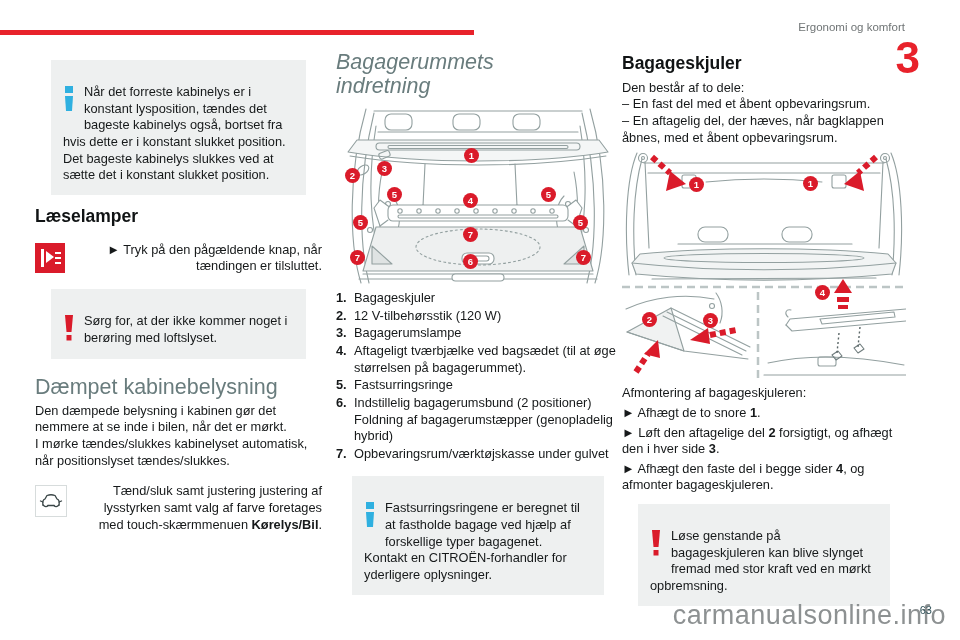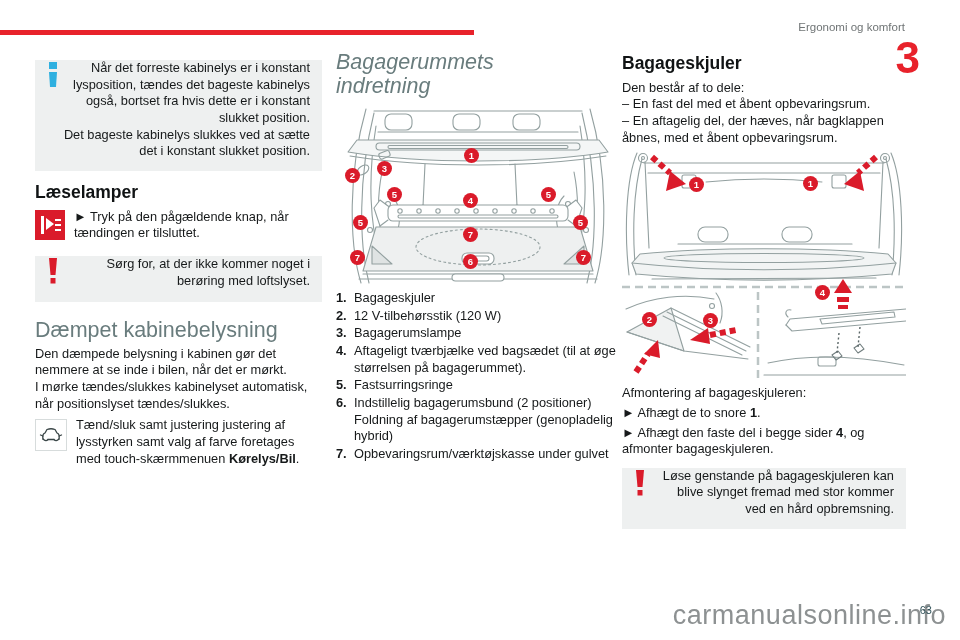--- a/index.html
+++ b/index.html
@@ -15,23 +15,23 @@
   .col{position:absolute;top:50px;}
   .col-left{left:35px;width:287px;}
   .col-mid{left:336px;width:284px;}
   .col-right{left:622px;width:284px;top:52px;}
   .h-teal{font-size:21.5px;font-weight:400;color:#697c7d;line-height:1.12;margin:0 0 4px 0;}
   .h-bold{font-size:17.5px;font-weight:bold;margin:0 0 5px 0;color:#101314;}
   p{margin:0;}
   .pre{white-space:pre-line;}
   .b{font-weight:bold;}
   ul.dashlist{list-style:none;margin:0;padding:0;}
-  .box{background:#eef0f0;padding:0 12px 11px 12px;margin:10px 0;text-align:right;}
+  .box{background:#eef0f0;padding:24px 12px 11px 12px;margin:10px 16px;}
   .float-ic{float:left;margin:2px 10px 2px 1px;}
-  .lamp-row,.car-row{margin-top:5px;}
+  .lamp-row,.car-row{margin-top:14px;text-align:right;}
   .lamp-ic{float:left;margin:1px 9px 2px 0;}
   .car-ic{float:left;margin:2px 9px 2px 0;width:30px;height:30px;border:1px solid #d7dcdc;background:#fff;display:flex;align-items:center;justify-content:center;}
   .clear{clear:both;}
   .diagram{position:relative;margin-top:8px;}
   .diagram svg{display:block;}
   .marker{
     position:absolute;width:15px;height:15px;border-radius:50%;
     background:#da1b2a;color:#fff;font-size:9.5px;font-weight:bold;
     display:flex;align-items:center;justify-content:center;line-height:1;
   }
@@ -222,20 +222,31 @@
       <span class="legend-num">6.</span>
       <span class="legend-text pre">Indstillelig bagagerumsbund (2 positioner)
 Foldning af bagagerumstæpper (genopladelig hybrid)</span>
     </div>
     <div class="legend-row">
       <span class="legend-num">7.</span>
       <span class="legend-text pre">Opbevaringsrum/værktøjskasse under gulvet</span>
     </div>
   </div>
 
+  <div class="box" style="margin-top:14px;">
+    <span class="float-ic">
+      <svg width="10" height="25" viewBox="0 0 10 25">
+        <rect x="1" y="0" width="8" height="7" fill="#2fb0e0"></rect>
+        <path d="M1,10 L9,10 L8,25 L2,25 Z" fill="#2fb0e0"></path>
+      </svg>
+    </span>
+    <p class="pre">Fastsurringsringene er beregnet til at fastholde bagage ved hjælp af forskellige typer bagagenet.
+Kontakt en CITROËN-forhandler for yderligere oplysninger.</p>
+    <div class="clear"></div>
+  </div>
 </div>
 
 <div class="col col-right">
   <h2 class="h-bold">Bagageskjuler</h2>
   <p>Den består af to dele:</p>
   <ul class="dashlist">
     <li>–  En fast del med et åbent opbevaringsrum.</li>
     <li>–  En aftagelig del, der hæves, når bagklappen åbnes, med et åbent opbevaringsrum.</li>
   </ul>
 
@@ -314,29 +325,30 @@
     <div class="marker" style="left:67px;top:26px;">1</div>
     <div class="marker" style="left:181px;top:25px;">1</div>
     <div class="marker" style="left:20px;top:161px;">2</div>
     <div class="marker" style="left:81px;top:162px;">3</div>
     <div class="marker" style="left:193px;top:134px;">4</div>
   </div>
 
   <div class="steps" style="margin-top:6px;">
     <p>Afmontering af bagageskjuleren:</p>
     <p><span>►  Afhægt de to snore </span><span class="b">1</span><span>.</span></p>
+    <p><span>►  Løft den aftagelige del </span><span class="b">2</span><span> forsigtigt, og afhægt den i hver side </span><span class="b">3</span><span>.</span></p>
     <p><span>►  Afhægt den faste del i begge sider </span><span class="b">4</span><span>, og afmonter bagageskjuleren.</span></p>
   </div>
 
   <div class="box">
     <span class="float-ic">
       <svg width="10" height="26" viewBox="0 0 10 26">
         <path d="M1,0 L9,0 L7.5,17 L2.5,17 Z" fill="#da1b2a"></path>
         <rect x="2.5" y="20" width="5" height="5.5" fill="#da1b2a"></rect>
       </svg>
     </span>
-    <p>Løse genstande på bagageskjuleren kan blive slynget fremad med stor kommer ved en hård opbremsning.</p>
+    <p>Løse genstande på bagageskjuleren kan blive slynget fremad med stor kraft ved en mørkt opbremsning.</p>
     <div class="clear"></div>
   </div>
 </div>
 
 <div class="pagenum">63</div>
 <div class="watermark">carmanualsonline.info</div>
 
 </body></html>

